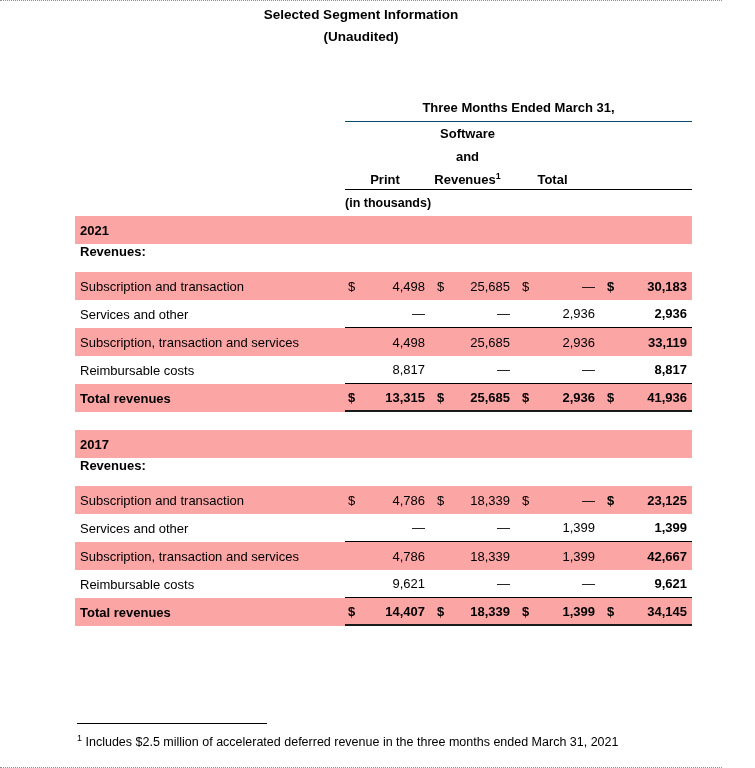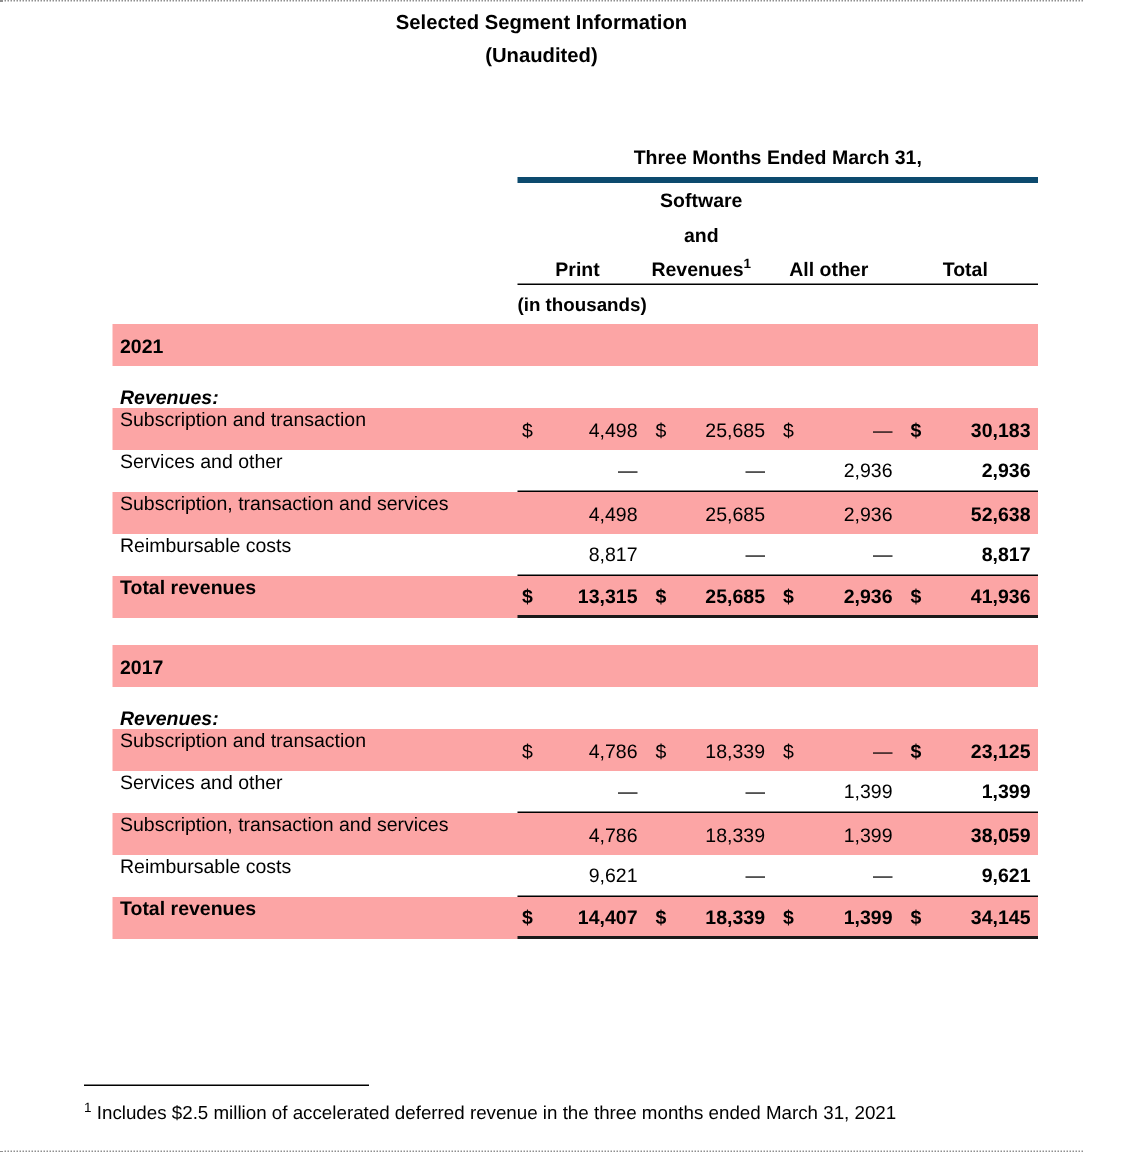--- a/index.html
+++ b/index.html
@@ -7,56 +7,56 @@
     width:722px;height:768px;background:#ffffff;box-sizing:border-box;
     font-family:"Liberation Sans",sans-serif;color:#000;
     border-top:1px dotted #8f8f8f;border-bottom:1px dotted #8f8f8f;
     overflow:hidden;
   }
   .title-block{padding-top:3px;text-align:center;font-weight:bold;font-size:13.5px;line-height:22px;}
   .tbl{margin:47px 0 0 75px;width:617px;font-size:13px;}
   .hdr-period{
     margin-left:270px;width:347px;box-sizing:border-box;height:27px;
     display:flex;align-items:flex-end;justify-content:center;
-    font-weight:bold;padding-bottom:6px;border-bottom:4px solid #0c4a6e;
+    font-weight:bold;padding-bottom:6px;border-bottom:1px solid #0c4a6e;
   }
   .hdr-cols{
     margin-left:270px;width:347px;box-sizing:border-box;height:68px;
     display:grid;grid-template-columns:80px 85px 85px 97px;
     border-bottom:1px solid #000;
   }
   .hdr-col{
     display:flex;flex-direction:column;justify-content:flex-end;
     text-align:center;font-weight:bold;padding-bottom:7px;line-height:23px;
   }
   .hdr-col sup{font-size:9px;line-height:0;}
   .hdr-units{
     margin-left:270px;width:347px;height:26px;line-height:26px;
     text-align:left;font-weight:bold;font-size:12.5px;
   }
-  .row{display:flex;height:28px;align-items:flex-start;gap:36px;}
+  .row{display:flex;height:28px;align-items:center;gap:36px;}
   .shaded{background:#fca5a5;}
   .lbl{width:270px;box-sizing:border-box;padding-left:5px;}
   .nums{
     width:347px;height:28px;box-sizing:border-box;
     display:grid;grid-template-columns:26px 54px 28px 57px 28px 57px 28px 69px;
     align-items:center;
   }
   .underlined .nums{border-bottom:1px solid #000;}
   .row-total .nums{border-bottom:2px solid #1a1a1a;}
   .row-total .lbl,.row-total .v,.row-total .d{font-weight:bold;}
   .d{padding-left:12px;}
   .d.first{padding-left:3px;}
   .v{text-align:right;}
   .v.last{padding-right:5px;}
   .b{font-weight:bold;}
   .year-row{height:28px;display:flex;align-items:center;font-weight:bold;}
-  .rev-row{height:28px;display:flex;align-items:flex-end;font-weight:bold;font-style:italic;}
+  .rev-row{height:28px;display:flex;align-items:flex-start;font-weight:bold;}
   .section-gap{height:18px;}
-  .footnote{margin-left:56px;margin-top:97px;}
+  .footnote{margin-left:77px;margin-top:97px;}
   .footnote-line{width:190px;border-top:1px solid #000;height:0;}
   .footnote-text{font-size:12.5px;padding-top:9px;}
   .footnote-text sup{font-size:9px;}
 </style>
 </head>
 <body>
 
 <div class="page">
 
   <div class="title-block">
@@ -71,23 +71,20 @@
     <div class="hdr-cols">
       <div class="hdr-col">
         <span>Print</span>
       </div>
       <div class="hdr-col">
         <span>Software</span>
         <span>and</span>
         <span><span>Revenues</span><sup>1</sup></span>
       </div>
       <div class="hdr-col">
-        <span>All other</span>
-      </div>
-      <div class="hdr-col">
         <span>Total</span>
       </div>
     </div>
 
     <div class="hdr-units">(in thousands)</div>
 
     <div class="year-row shaded">
       <div class="lbl">2021</div>
     </div>
     <div class="rev-row">
@@ -125,21 +122,21 @@
     <div class="row shaded">
       <div class="lbl">Subscription, transaction and services</div>
       <div class="nums">
         <span class="d first"></span>
         <span class="v">4,498</span>
         <span class="d"></span>
         <span class="v">25,685</span>
         <span class="d"></span>
         <span class="v">2,936</span>
         <span class="d"></span>
-        <span class="v last b">52,638</span>
+        <span class="v last b">33,119</span>
       </div>
     </div>
 
     <div class="row underlined">
       <div class="lbl">Reimbursable costs</div>
       <div class="nums">
         <span class="d first"></span>
         <span class="v">8,817</span>
         <span class="d"></span>
         <span class="v">—</span>
@@ -204,21 +201,21 @@
     <div class="row shaded">
       <div class="lbl">Subscription, transaction and services</div>
       <div class="nums">
         <span class="d first"></span>
         <span class="v">4,786</span>
         <span class="d"></span>
         <span class="v">18,339</span>
         <span class="d"></span>
         <span class="v">1,399</span>
         <span class="d"></span>
-        <span class="v last b">38,059</span>
+        <span class="v last b">42,667</span>
       </div>
     </div>
 
     <div class="row underlined">
       <div class="lbl">Reimbursable costs</div>
       <div class="nums">
         <span class="d first"></span>
         <span class="v">9,621</span>
         <span class="d"></span>
         <span class="v">—</span>

